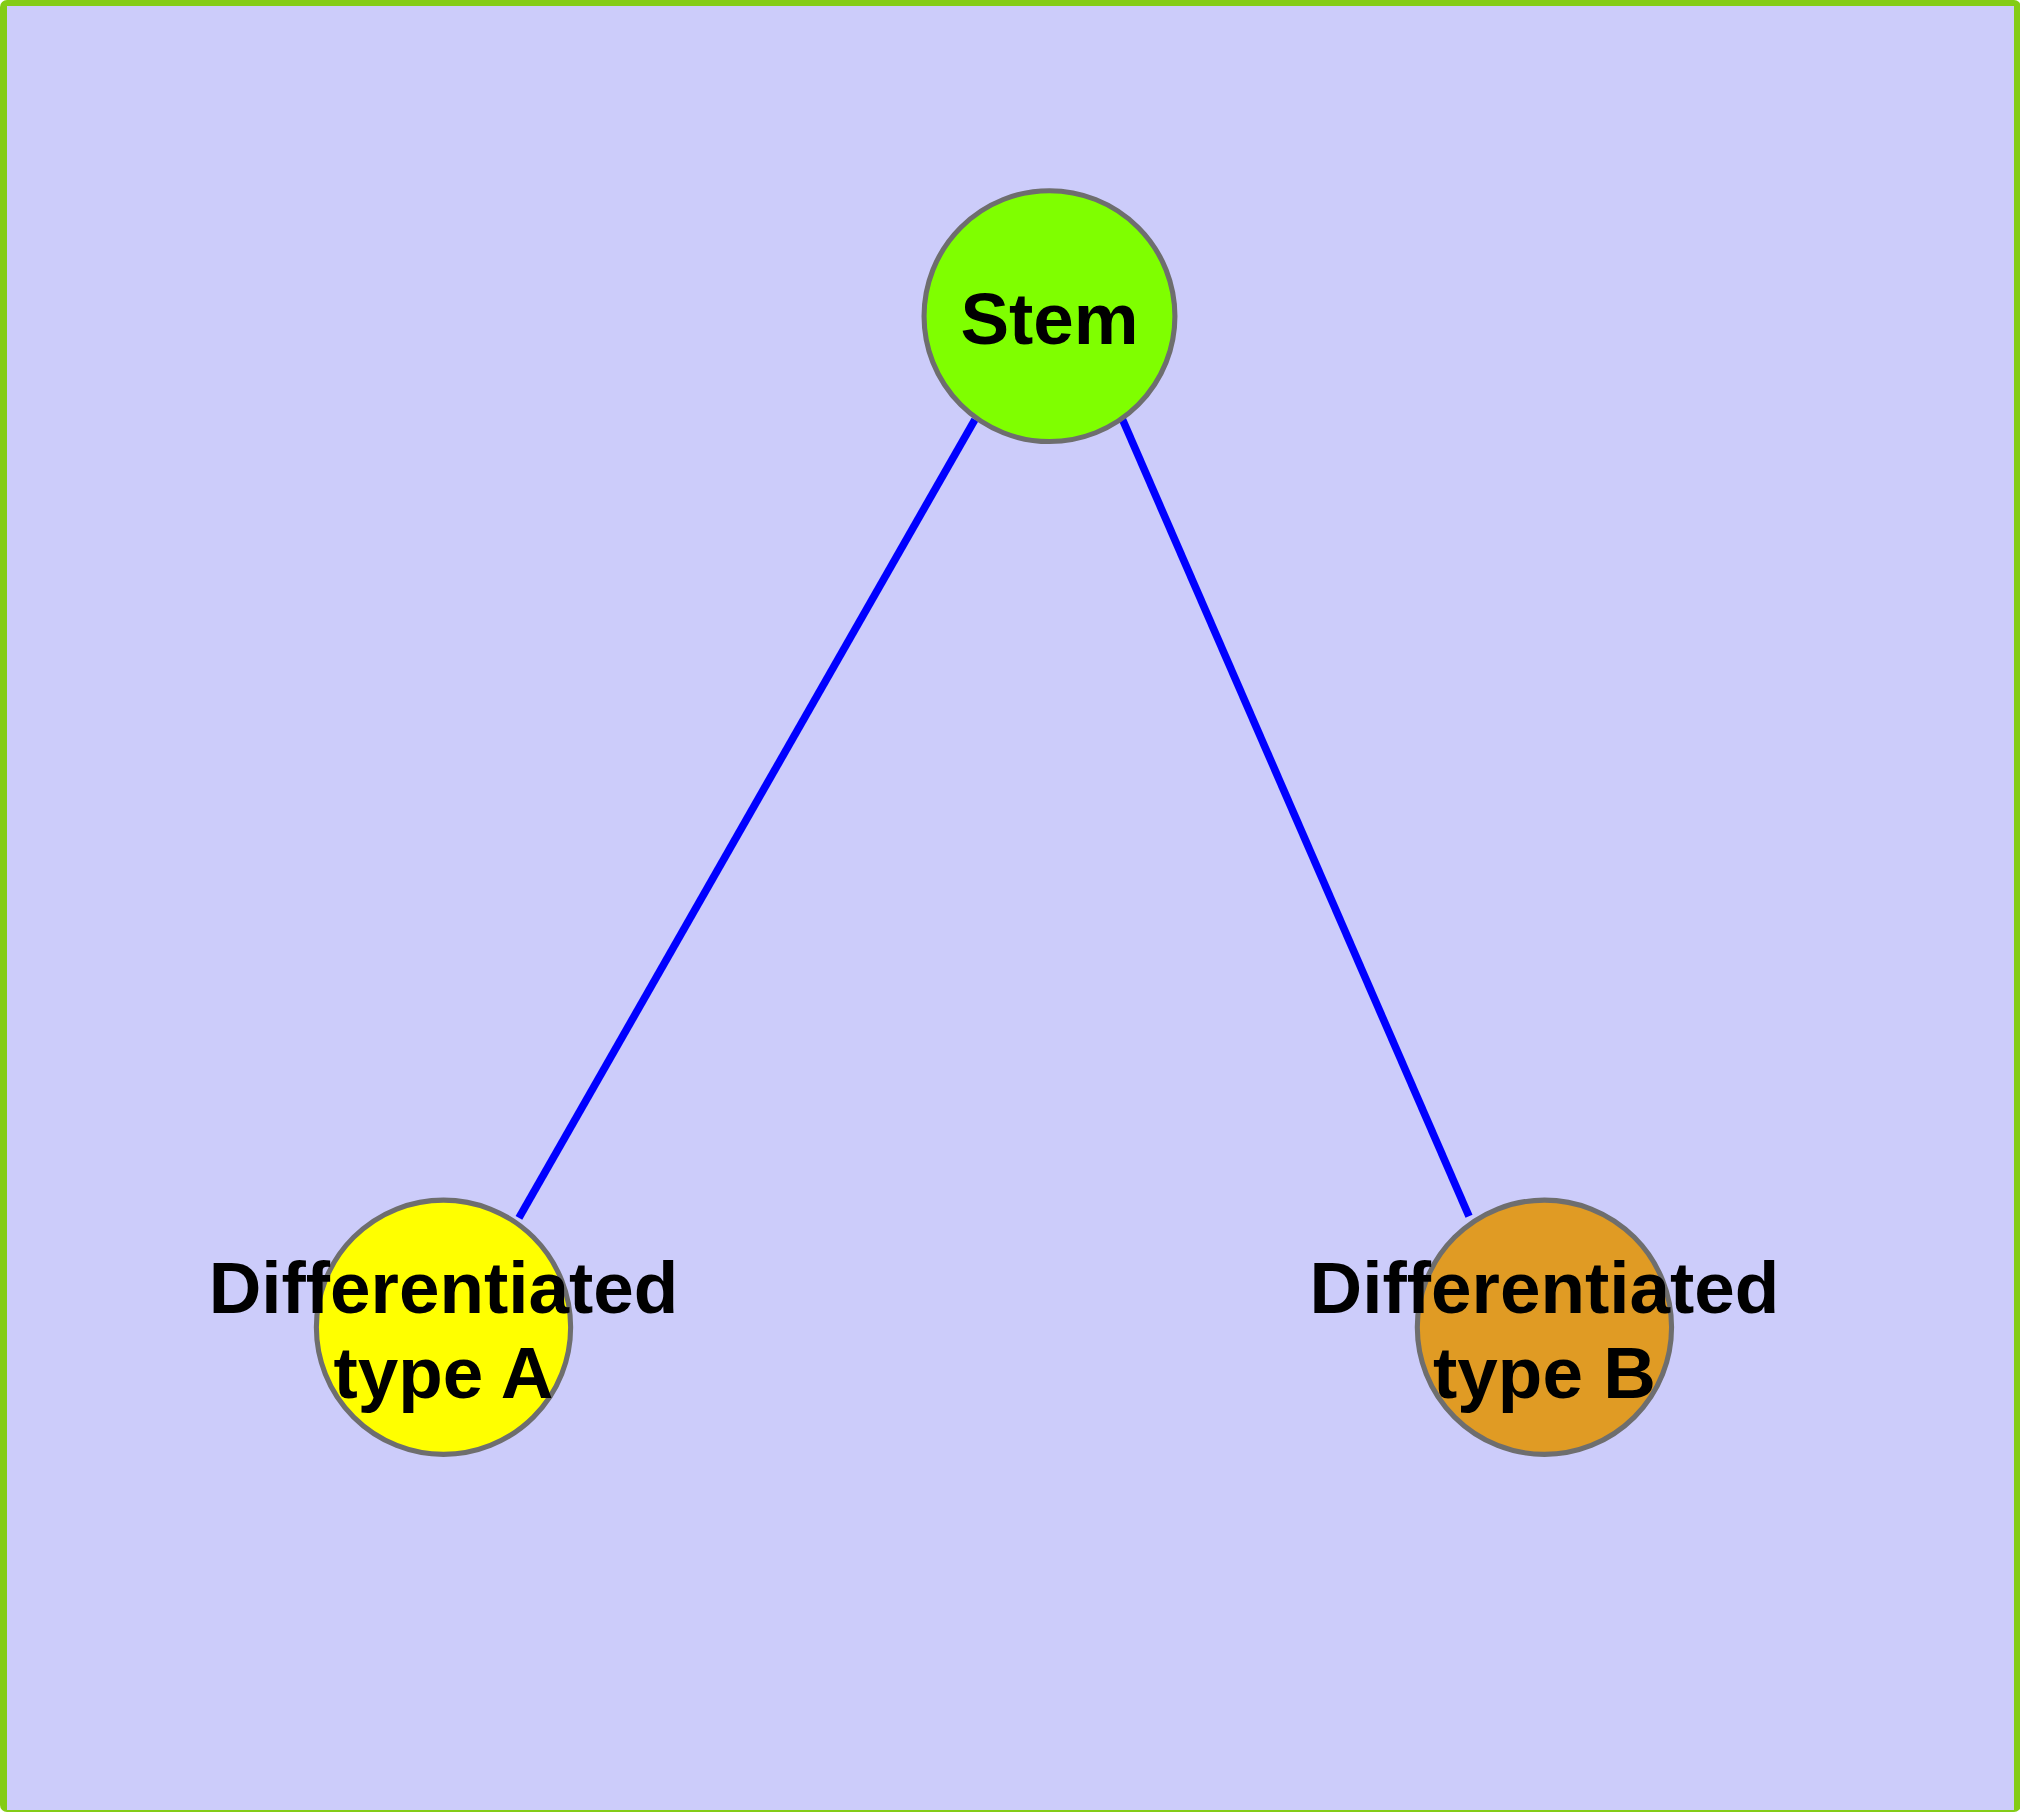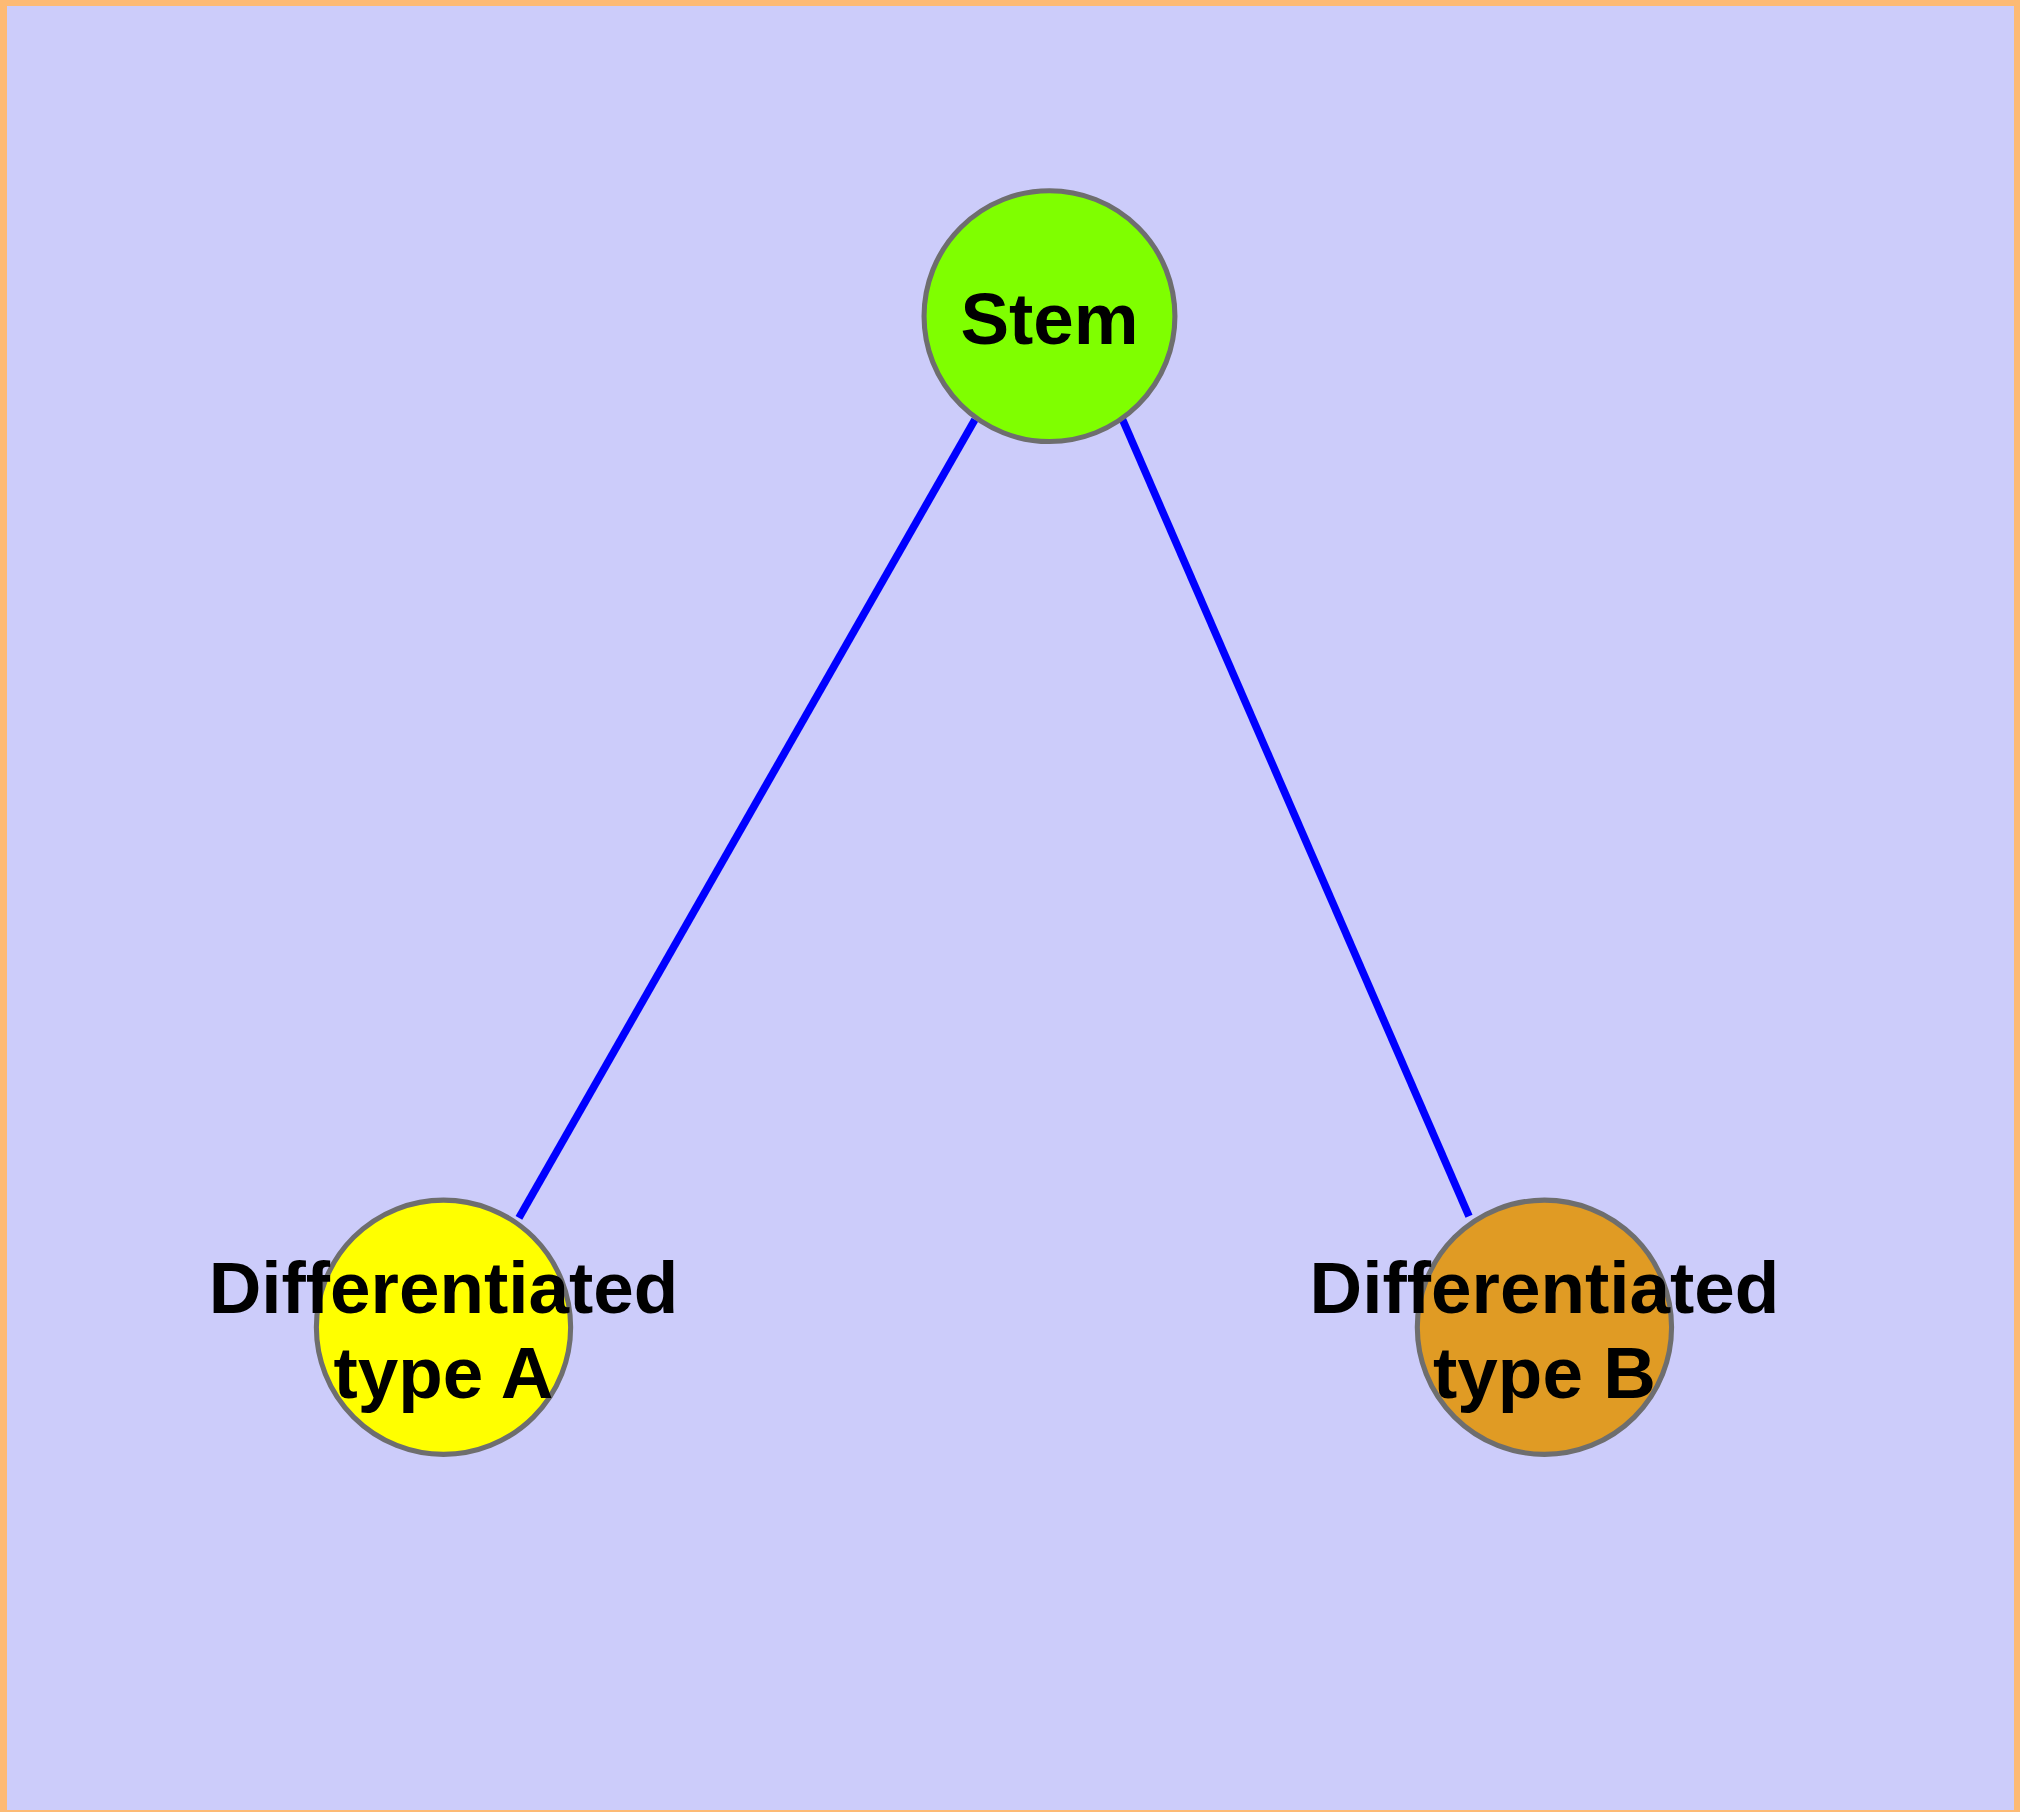--- a/index.html
+++ b/index.html
@@ -5,23 +5,24 @@
 <style>
   html, body {
     margin: 0;
     padding: 0;
     background: #ffffff;
   }
   #canvas {
     position: relative;
     width: 2021px;
     height: 1812px;
-    background: #fdba74;
+    background: #84cc16;
     overflow: hidden;
     font-family: "Liberation Sans", "DejaVu Sans", sans-serif;
+    border-radius: 7px;
   }
   #plot-area {
     position: absolute;
     left: 6.8px;
     top: 6px;
     width: 2007px;
     height: 1804px;
     background: #ccccfa;
   }
   svg.graph {

